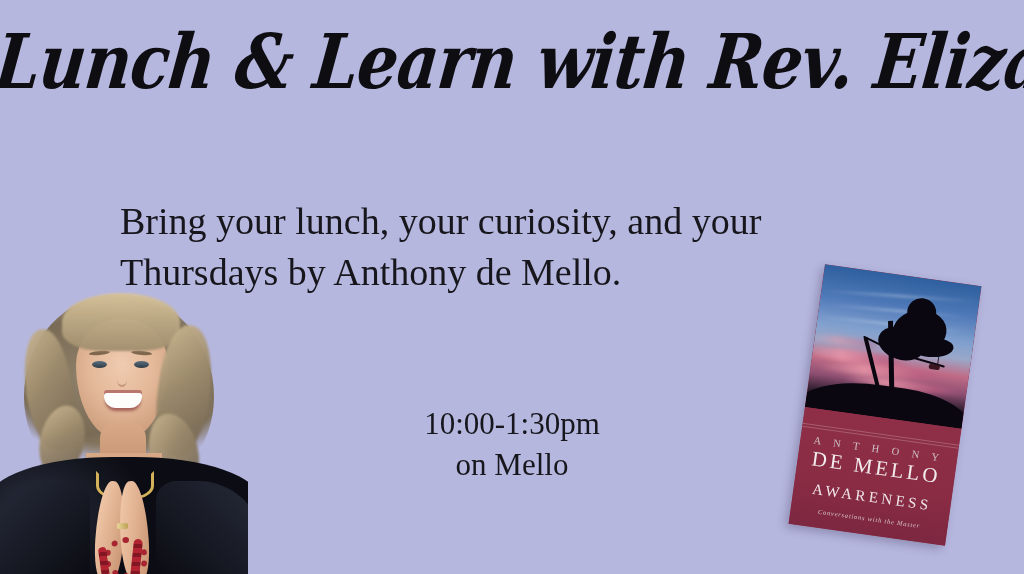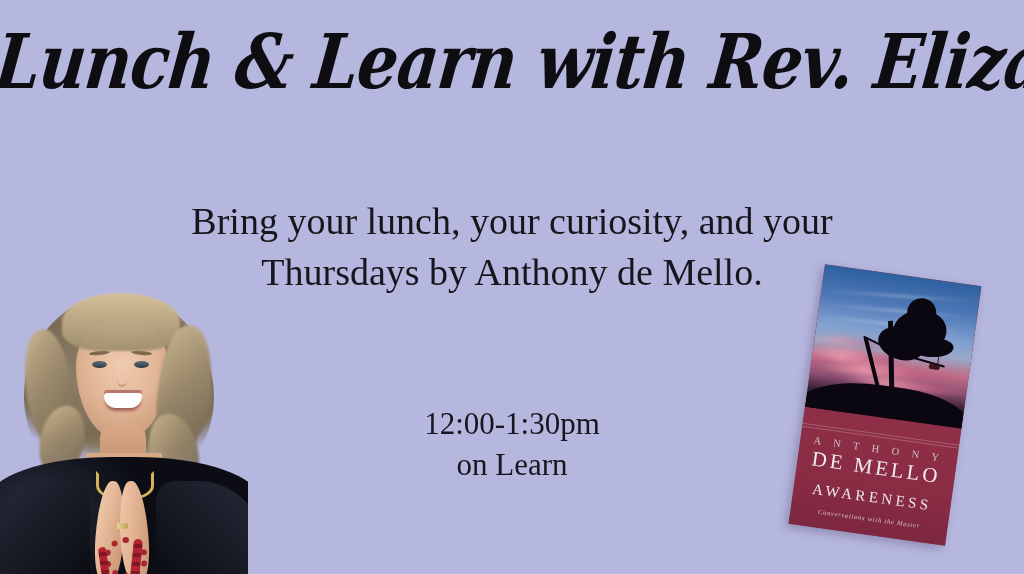--- a/index.html
+++ b/index.html
@@ -32,21 +32,21 @@
     transform:skewX(-6deg) scaleY(1.18);
     transform-origin:center top;
     white-space:nowrap;
   }
 
   
   #body-copy {
     position:absolute;
     left:120px; top:196px;
     width:784px;
-    text-align:center;
+    text-align:left;
     color:#16161c;
     font-family:"Liberation Serif", serif;
     font-size:38px;
     line-height:1.33;
   }
   #body-copy .line { display:block; white-space:nowrap; }
 
   
   #schedule {
     position:absolute;
@@ -290,22 +290,22 @@
 <div id="flyer" style="background: rgb(182, 183, 223);">
 
   <div id="title">Lunch &amp; Learn with Rev. Elizabeth</div>
 
   <div id="body-copy">
     <span class="line">Bring your lunch, your curiosity, and your</span>
     <span class="line">Thursdays by Anthony de Mello.</span>
   </div>
 
   <div id="schedule">
-    <span class="line">12:00-1:30pm</span>
-    <span class="line">on Learn</span>
+    <span class="line">10:00-1:30pm</span>
+    <span class="line">on Mello</span>
   </div>
 
   <div id="portrait">
     <div class="p-layer hair-back"></div>
     <div class="p-layer face"></div>
     <div class="p-layer brow brow-l"></div>
     <div class="p-layer brow brow-r"></div>
     <div class="p-layer eye eye-l"></div>
     <div class="p-layer eye eye-r"></div>
     <div class="p-layer nose"></div>

